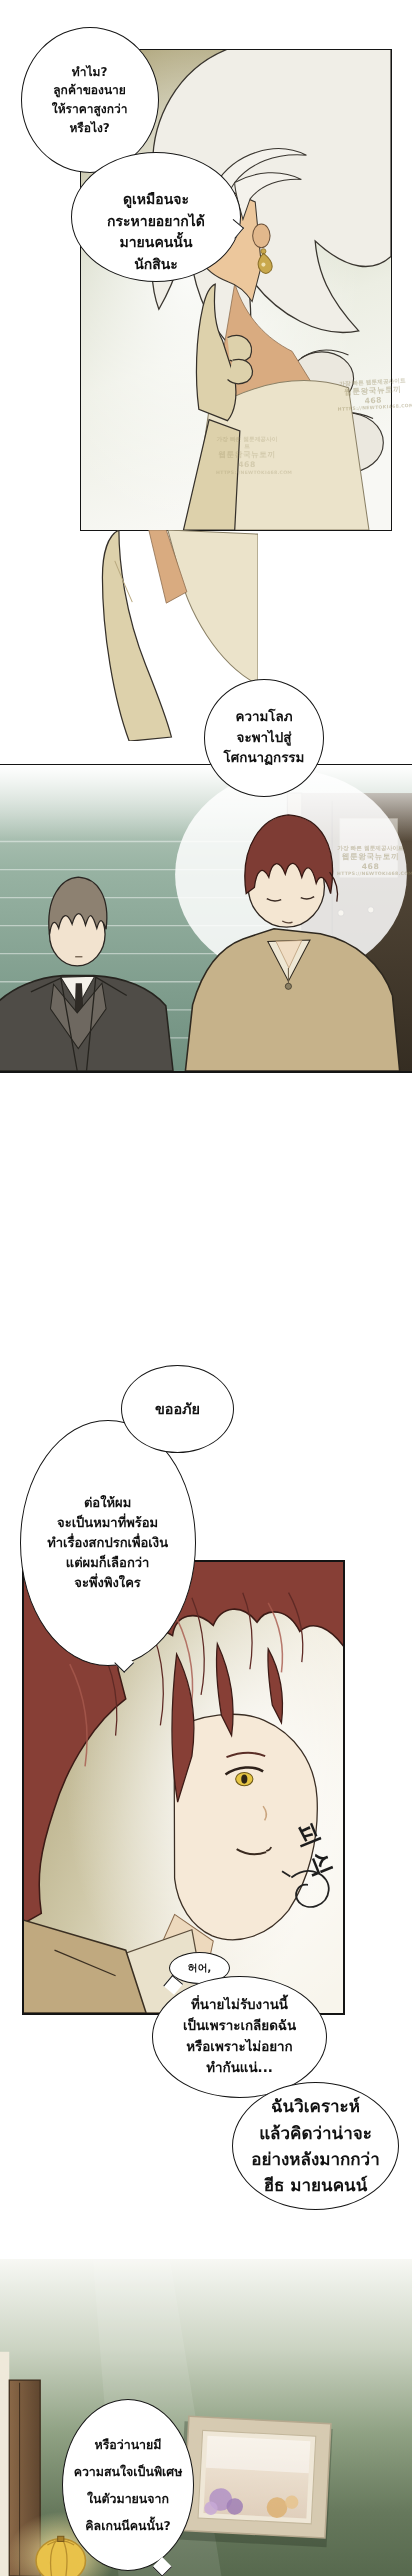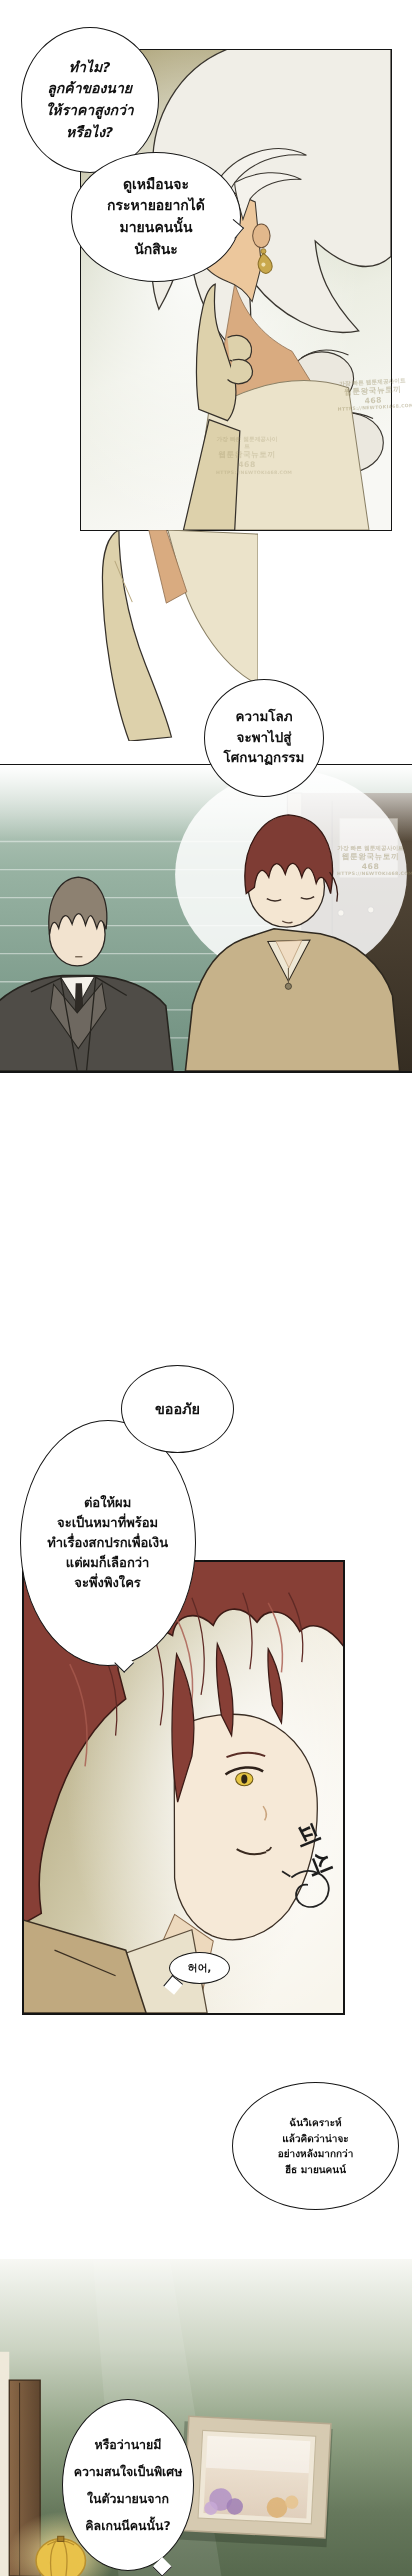--- a/index.html
+++ b/index.html
@@ -321,28 +321,28 @@
       <g>
         <ellipse cx="120" cy="575" rx="105" ry="85" fill="url(#lampglow)"></ellipse>
         <ellipse cx="118" cy="585" rx="48" ry="42" fill="#e9c24a" stroke="#b88f2e" stroke-width="3"></ellipse>
         <path d="M92,555 q26,-16 52,0" fill="none" stroke="#b88f2e" stroke-width="2.5"></path>
         <path d="M100,615 C96,585 98,560 110,545 M128,615 C132,585 130,560 122,545" fill="none" stroke="#b88f2e" stroke-width="2.5"></path>
         <rect x="112" y="538" width="12" height="10" fill="#a87f28" stroke="#7a5a1c" stroke-width="2"></rect>
       </g>
     </svg>
   </div>
 
-  <div class="bubble" style="left:20.6px;top:27px;width:138px;height:146px;font-size:14px;font-style:italic;">
+  <div class="bubble" style="left:20.6px;top:27px;width:138px;height:146px;font-size:12px;">
     <span>ทำไม?</span>
     <span>ลูกค้าของนาย</span>
     <span>ให้ราคาสูงกว่า</span>
     <span>หรือไง?</span>
   </div>
 
-  <div class="bubble" style="left:71px;top:152px;width:170px;height:130px;font-size:14px;">
+  <div class="bubble" style="left:71px;top:152px;width:170px;height:130px;font-size:14px;justify-content:flex-end;">
     <span>ดูเหมือนจะ</span>
     <span>กระหายอยากได้</span>
     <span>มายนคนนั้น</span>
     <span>นักสินะ</span>
   </div>
   <div class="tail tail-right" style="left:227px;top:222px;"></div>
 
   <div class="bubble" style="left:204px;top:679px;width:120px;height:118px;font-size:13.4px;">
     <span>ความโลภ</span>
     <span>จะพาไปสู่</span>
@@ -360,23 +360,29 @@
 
   <div class="bubble" style="left:121px;top:1365px;width:113px;height:88px;font-size:14.4px;">
     <span>ขออภัย</span>
   </div>
   <div class="tail tail-down" style="left:117px;top:1656px;"></div>
 
   <div class="bubble" style="left:169px;top:1952px;width:61px;height:32px;font-size:9.8px;border-width:1.5px;justify-content:center;">
     <span>허어,</span>
   </div>
 
+  <div class="bubble" style="left:152px;top:1976px;width:175px;height:122px;font-size:13.4px;">
+    <span>ที่นายไม่รับงานนี้</span>
+    <span>เป็นเพราะเกลียดฉัน</span>
+    <span>หรือเพราะไม่อยาก</span>
+    <span>ทำกันแน่...</span>
+  </div>
   <div class="tail tail-upleft" style="left:166px;top:1978px;"></div>
 
-  <div class="bubble" style="left:232px;top:2082px;width:167px;height:128px;font-size:10px;">
+  <div class="bubble" style="left:232px;top:2082px;width:167px;height:128px;font-size:17px;">
     <span>ฉันวิเคราะห์</span>
     <span>แล้วคิดว่าน่าจะ</span>
     <span>อย่างหลังมากกว่า</span>
     <span>ฮีธ มายนคนน์</span>
   </div>
 
   <div class="bubble" style="left:62px;top:2399px;width:132px;height:172px;font-size:12.4px;gap:8px;">
     <span>หรือว่านายมี</span>
     <span>ความสนใจเป็นพิเศษ</span>
     <span>ในตัวมายนจาก</span>

